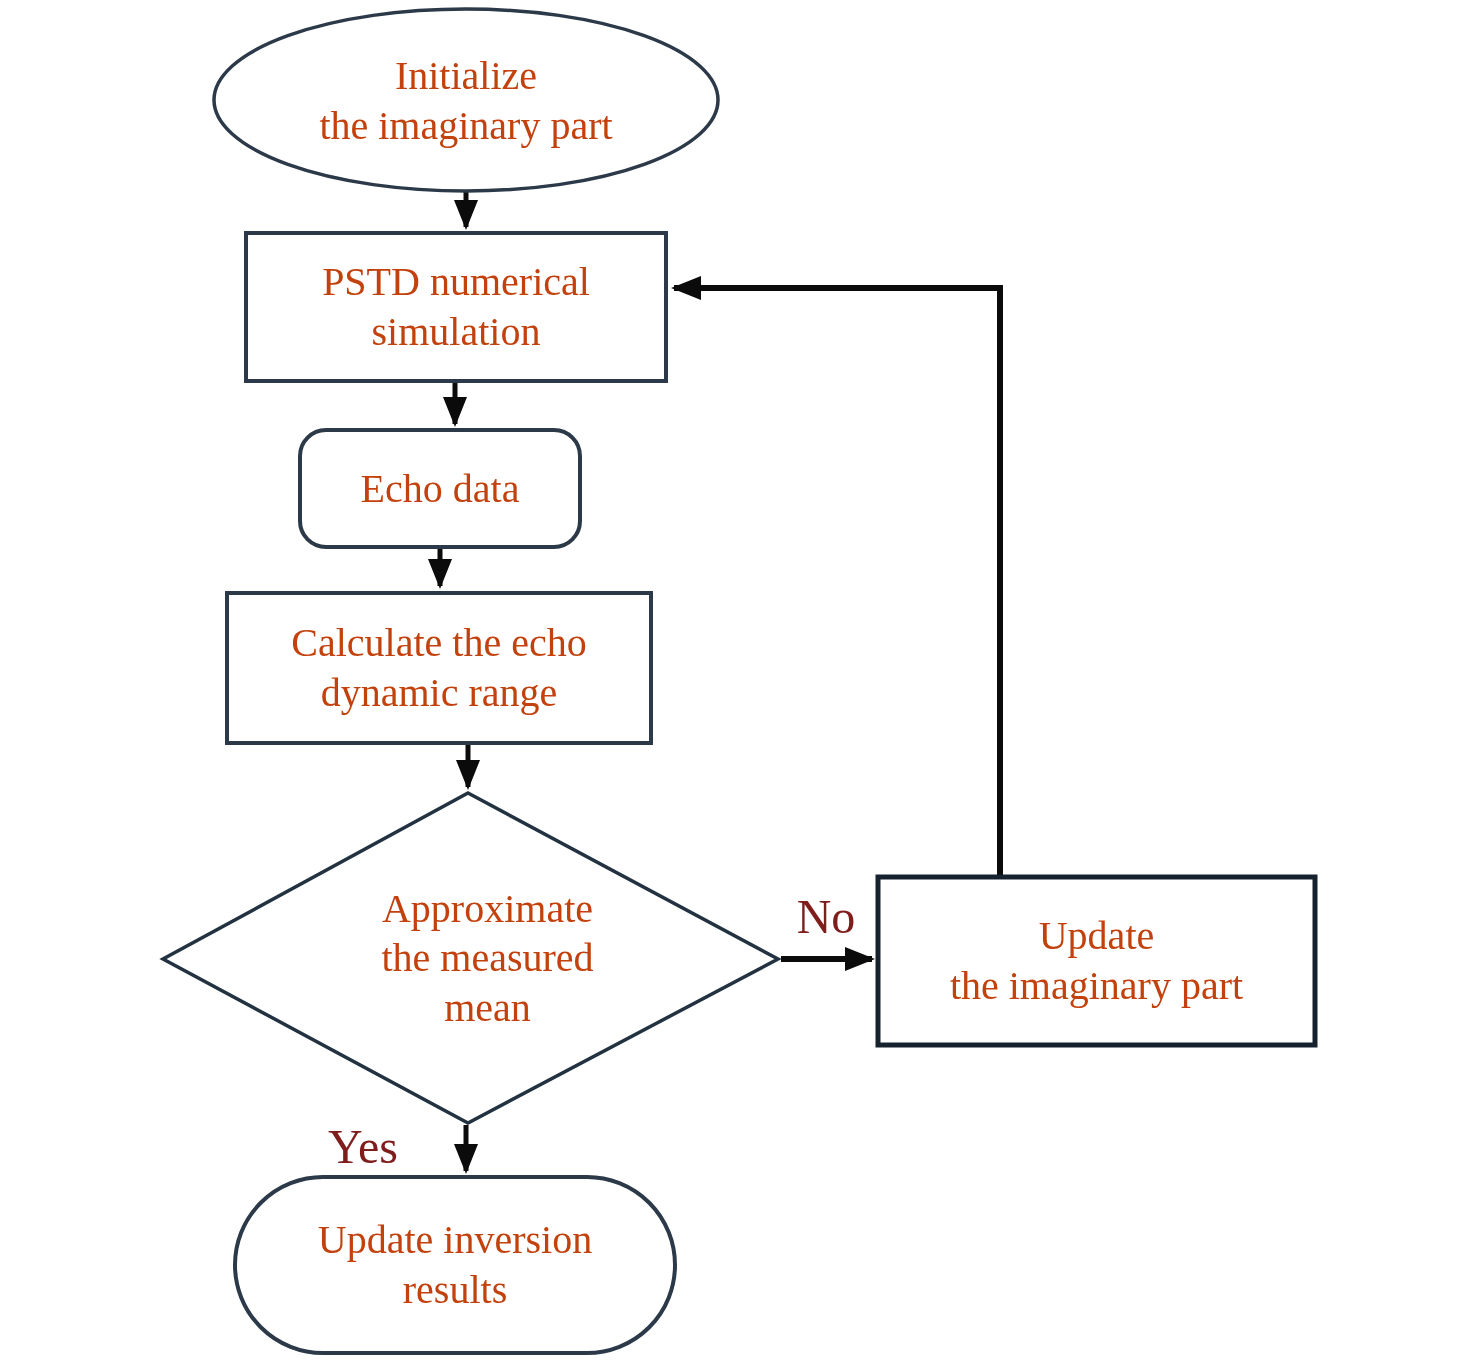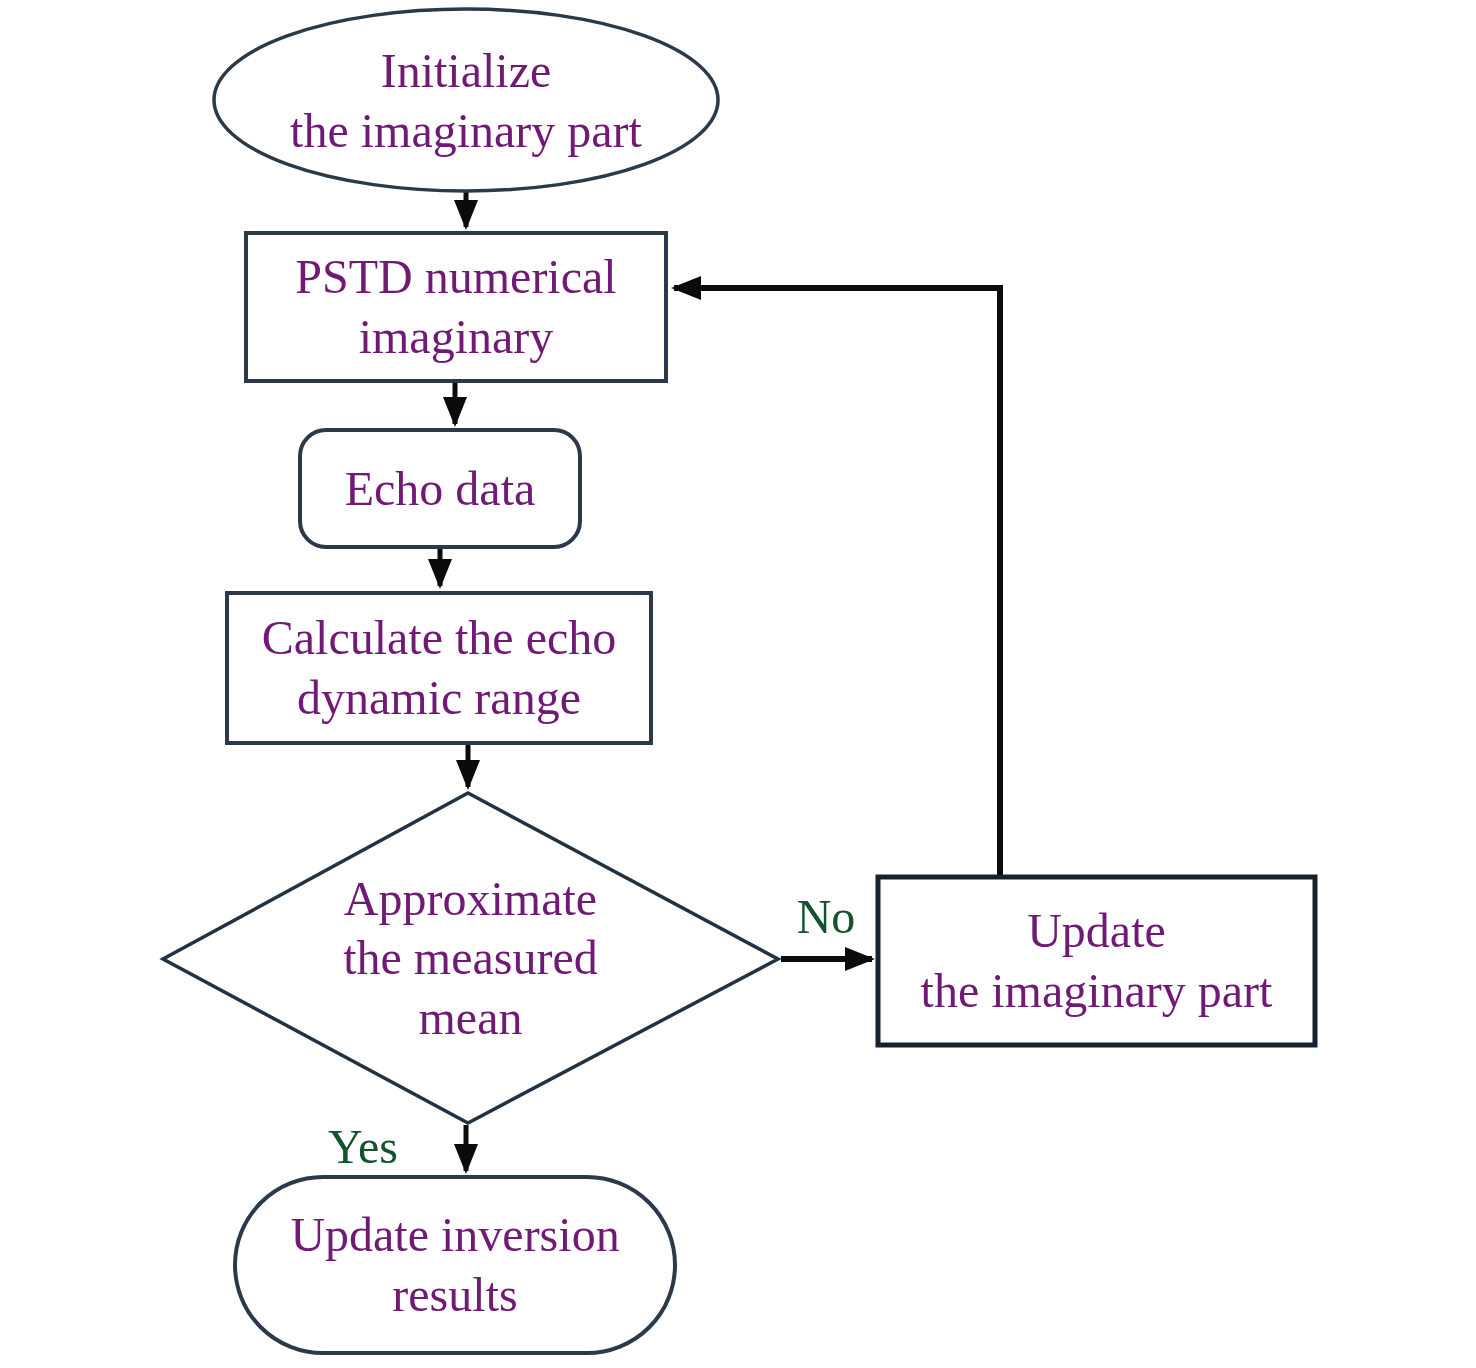--- a/index.html
+++ b/index.html
@@ -22,33 +22,33 @@
     top: 0;
     width: 1476px;
     height: 1368px;
   }
   .node-label {
     position: absolute;
     display: flex;
     align-items: center;
     justify-content: center;
     text-align: center;
-    font-size: 48px;
+    font-size: 40px;
     line-height: 1.24;
     white-space: pre-line;
-    color: #701a75;
+    color: #c2410c;
     pointer-events: none;
   }
   .edge-label {
     position: absolute;
     display: flex;
     align-items: center;
     justify-content: center;
     font-size: 48px;
-    color: #14532d;
+    color: #7f1d1d;
     pointer-events: none;
     font-family: Liberation Serif, serif;
   }
 </style>
 </head>
 <body>
 
 <div class="stage">
 
   <svg viewBox="0 0 1476 1368">
@@ -72,28 +72,28 @@
     <rect x="227" y="593" width="424" height="150" fill="#ffffff" stroke="#2c3948" stroke-width="4"></rect>
     <polygon points="468,793 778,959 468,1123 163,959" fill="#ffffff" stroke="#223240" stroke-width="3.5"></polygon>
     <rect x="878" y="877" width="437" height="168" fill="#ffffff" stroke="#16222e" stroke-width="5"></rect>
     <rect x="235" y="1177" width="440" height="176" rx="88" ry="88" fill="#ffffff" stroke="#2c3948" stroke-width="4"></rect>
   </svg>
 
   <div class="node-label" style="left:214px; top:12px; width:504px; height:178px;">Initialize
 the imaginary part</div>
 
   <div class="node-label" style="left:246px; top:233px; width:420px; height:148px;">PSTD numerical
-imaginary</div>
+simulation</div>
 
   <div class="node-label" style="left:300px; top:430px; width:280px; height:117px;">Echo data</div>
 
   <div class="node-label" style="left:227px; top:593px; width:424px; height:150px;">Calculate the echo
 dynamic range</div>
 
-  <div class="node-label" style="left:163px; top:793px; width:615px; height:330px;">Approximate
+  <div class="node-label" style="left:180px; top:793px; width:615px; height:330px;">Approximate
 the measured
 mean</div>
 
   <div class="node-label" style="left:878px; top:877px; width:437px; height:168px;font-family:Liberation Serif, serif;">Update
 the imaginary part</div>
 
   <div class="node-label" style="left:235px; top:1177px; width:440px; height:176px;">Update inversion
 results</div>
 
   <div class="edge-label" style="left:293px; top:1118px; width:140px; height:56px;">Yes</div>

